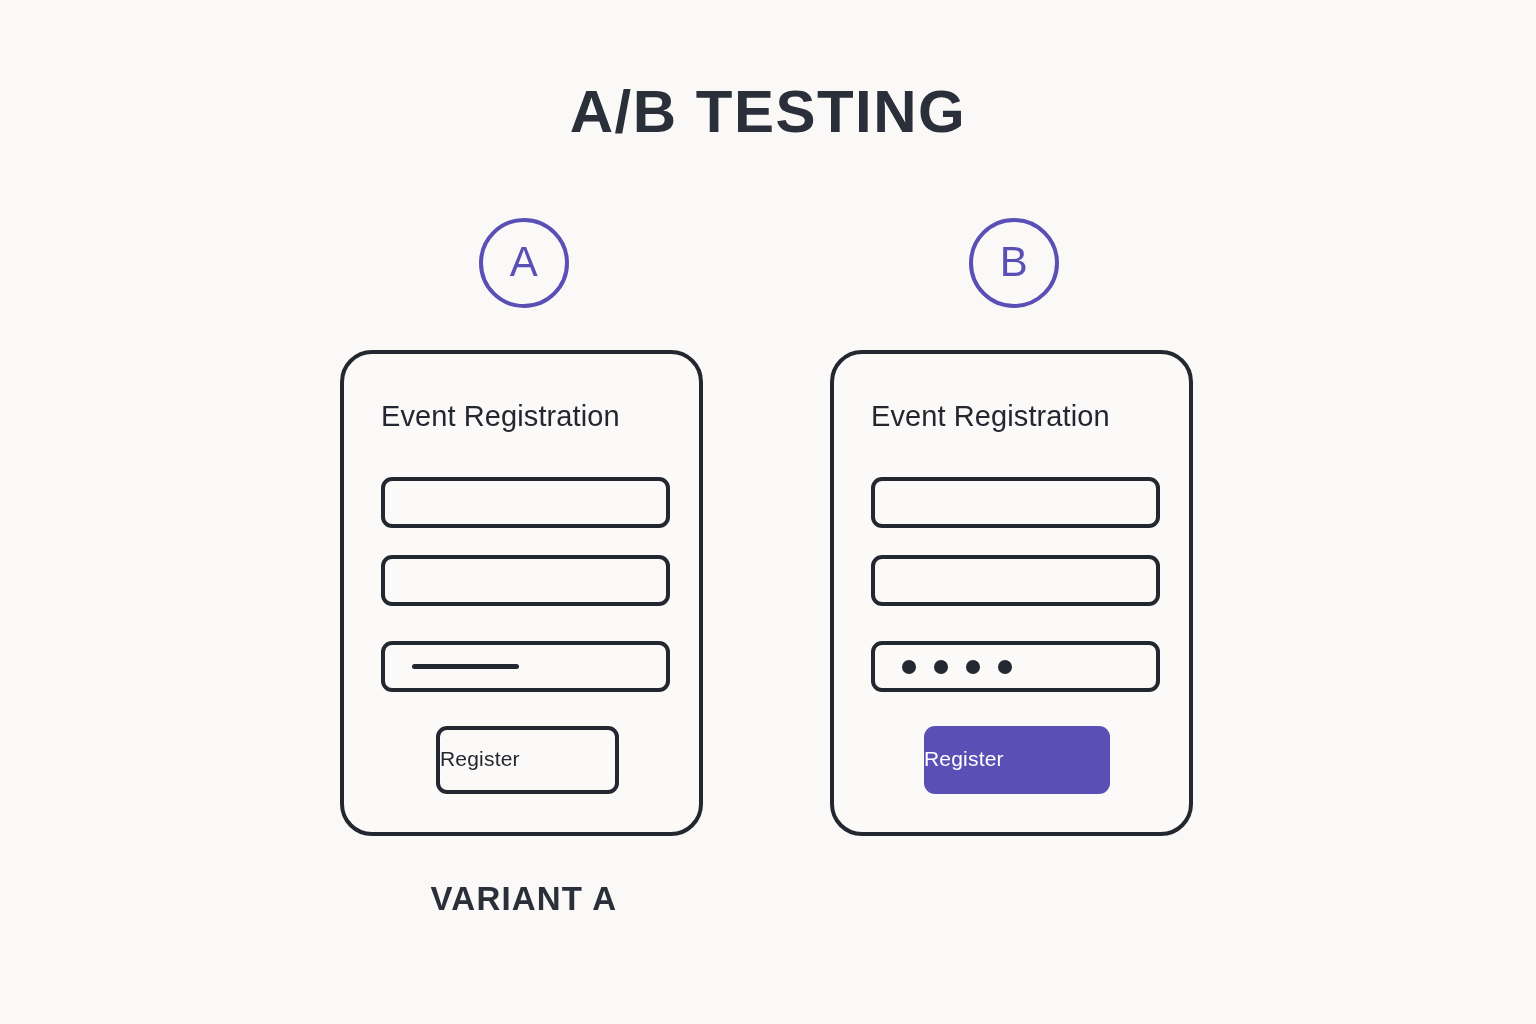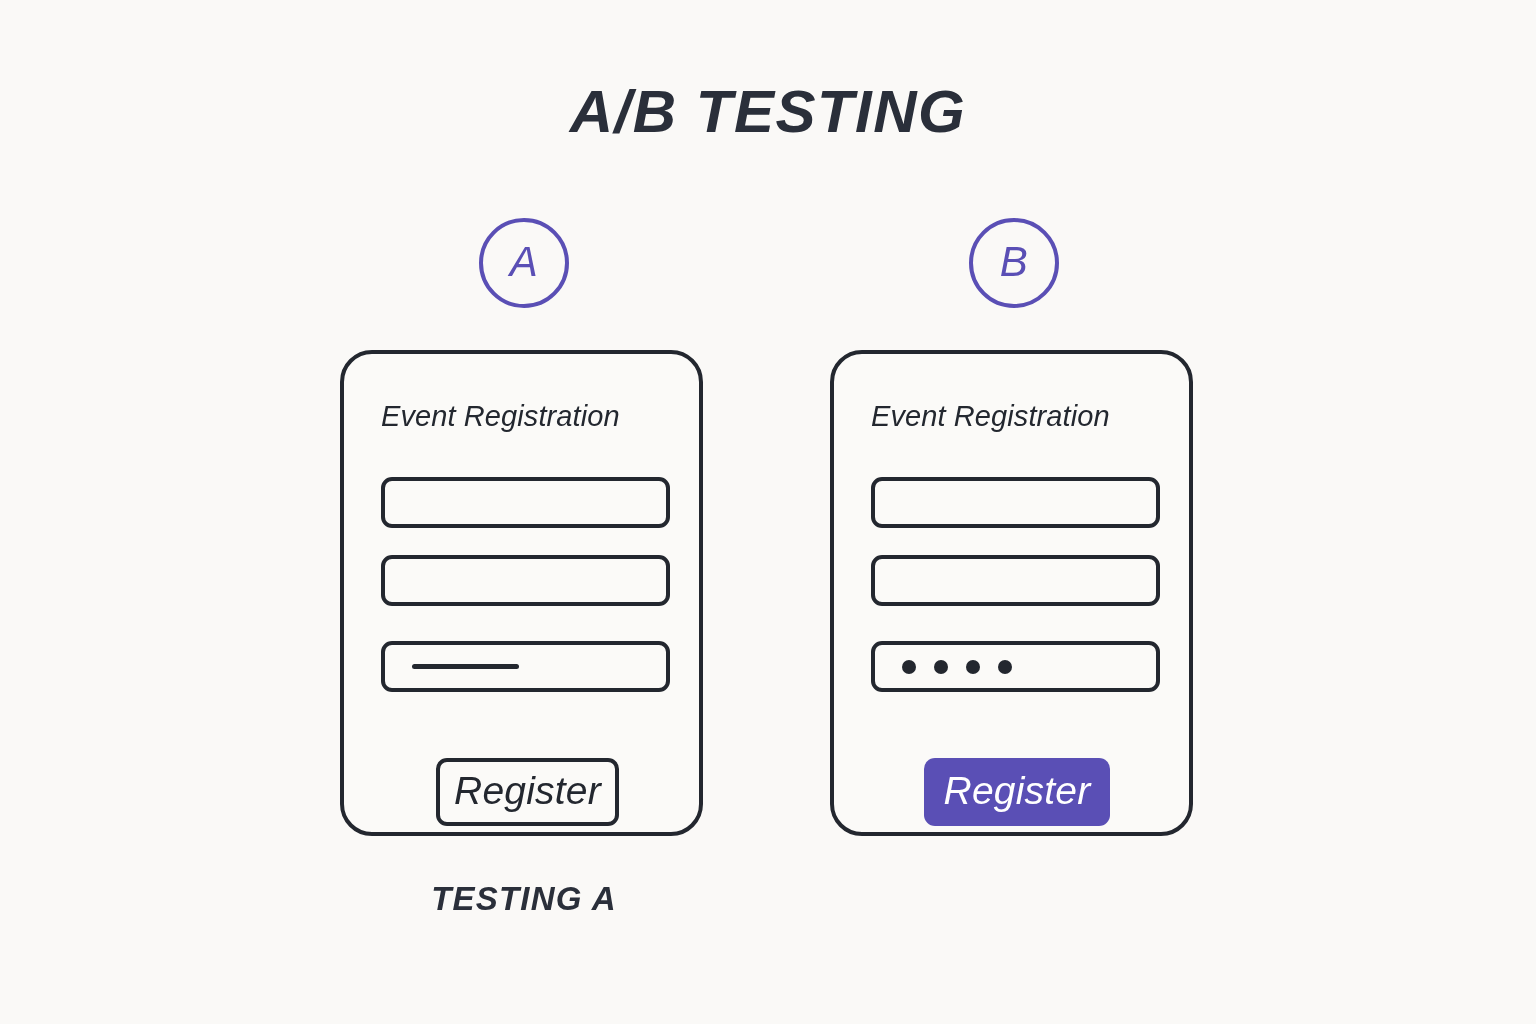--- a/index.html
+++ b/index.html
@@ -13,21 +13,20 @@
     background: #faf9f7;
     font-family: "Liberation Sans", sans-serif;
     overflow: hidden;
   }
 
   #stage {
     position: relative;
     width: 1512px;
     height: 1024px;
     background: #faf9f7;
-    font-style: italic;
   }
 
   
   .page-title {
     position: absolute;
     left: 0;
     top: 82px;
     width: 1536px;
     text-align: center;
     font-family: "Liberation Sans", sans-serif;
@@ -141,28 +140,26 @@
     border-radius: 50%;
     background: #23272f;
   }
 
   
   .btn {
     position: absolute;
     box-sizing: border-box;
     display: flex;
     align-items: center;
-    justify-content: center;
-    font-family: "Liberation Sans", sans-serif;
-    font-size: 39px;
+    font-family: "Liberation Sans", sans-serif;
+    font-size: 21px;
     font-weight: 400;
     line-height: 1;
     letter-spacing: 0.2px;
     white-space: nowrap;
-    margin-top: 32px;
   }
 
   .btn-outline {
     top: 372px;
     left: 92px;
     width: 183px;
     height: 68px;
     border: 4.5px solid #23272f;
     border-radius: 11px;
     background: transparent;
@@ -219,21 +216,21 @@
       <div class="field f3">
         <div class="field-line"></div>
       </div>
 
       <div class="btn btn-outline">
         <span class="btn-label">Register</span>
       </div>
 
     </div>
 
-    <div class="variant-caption">TESTING A</div>
+    <div class="variant-caption">VARIANT A</div>
   </div>
 
   <div class="variant col-b">
 
     <div class="badge">
       <span class="badge-letter">B</span>
     </div>
 
     <div class="card">
 

